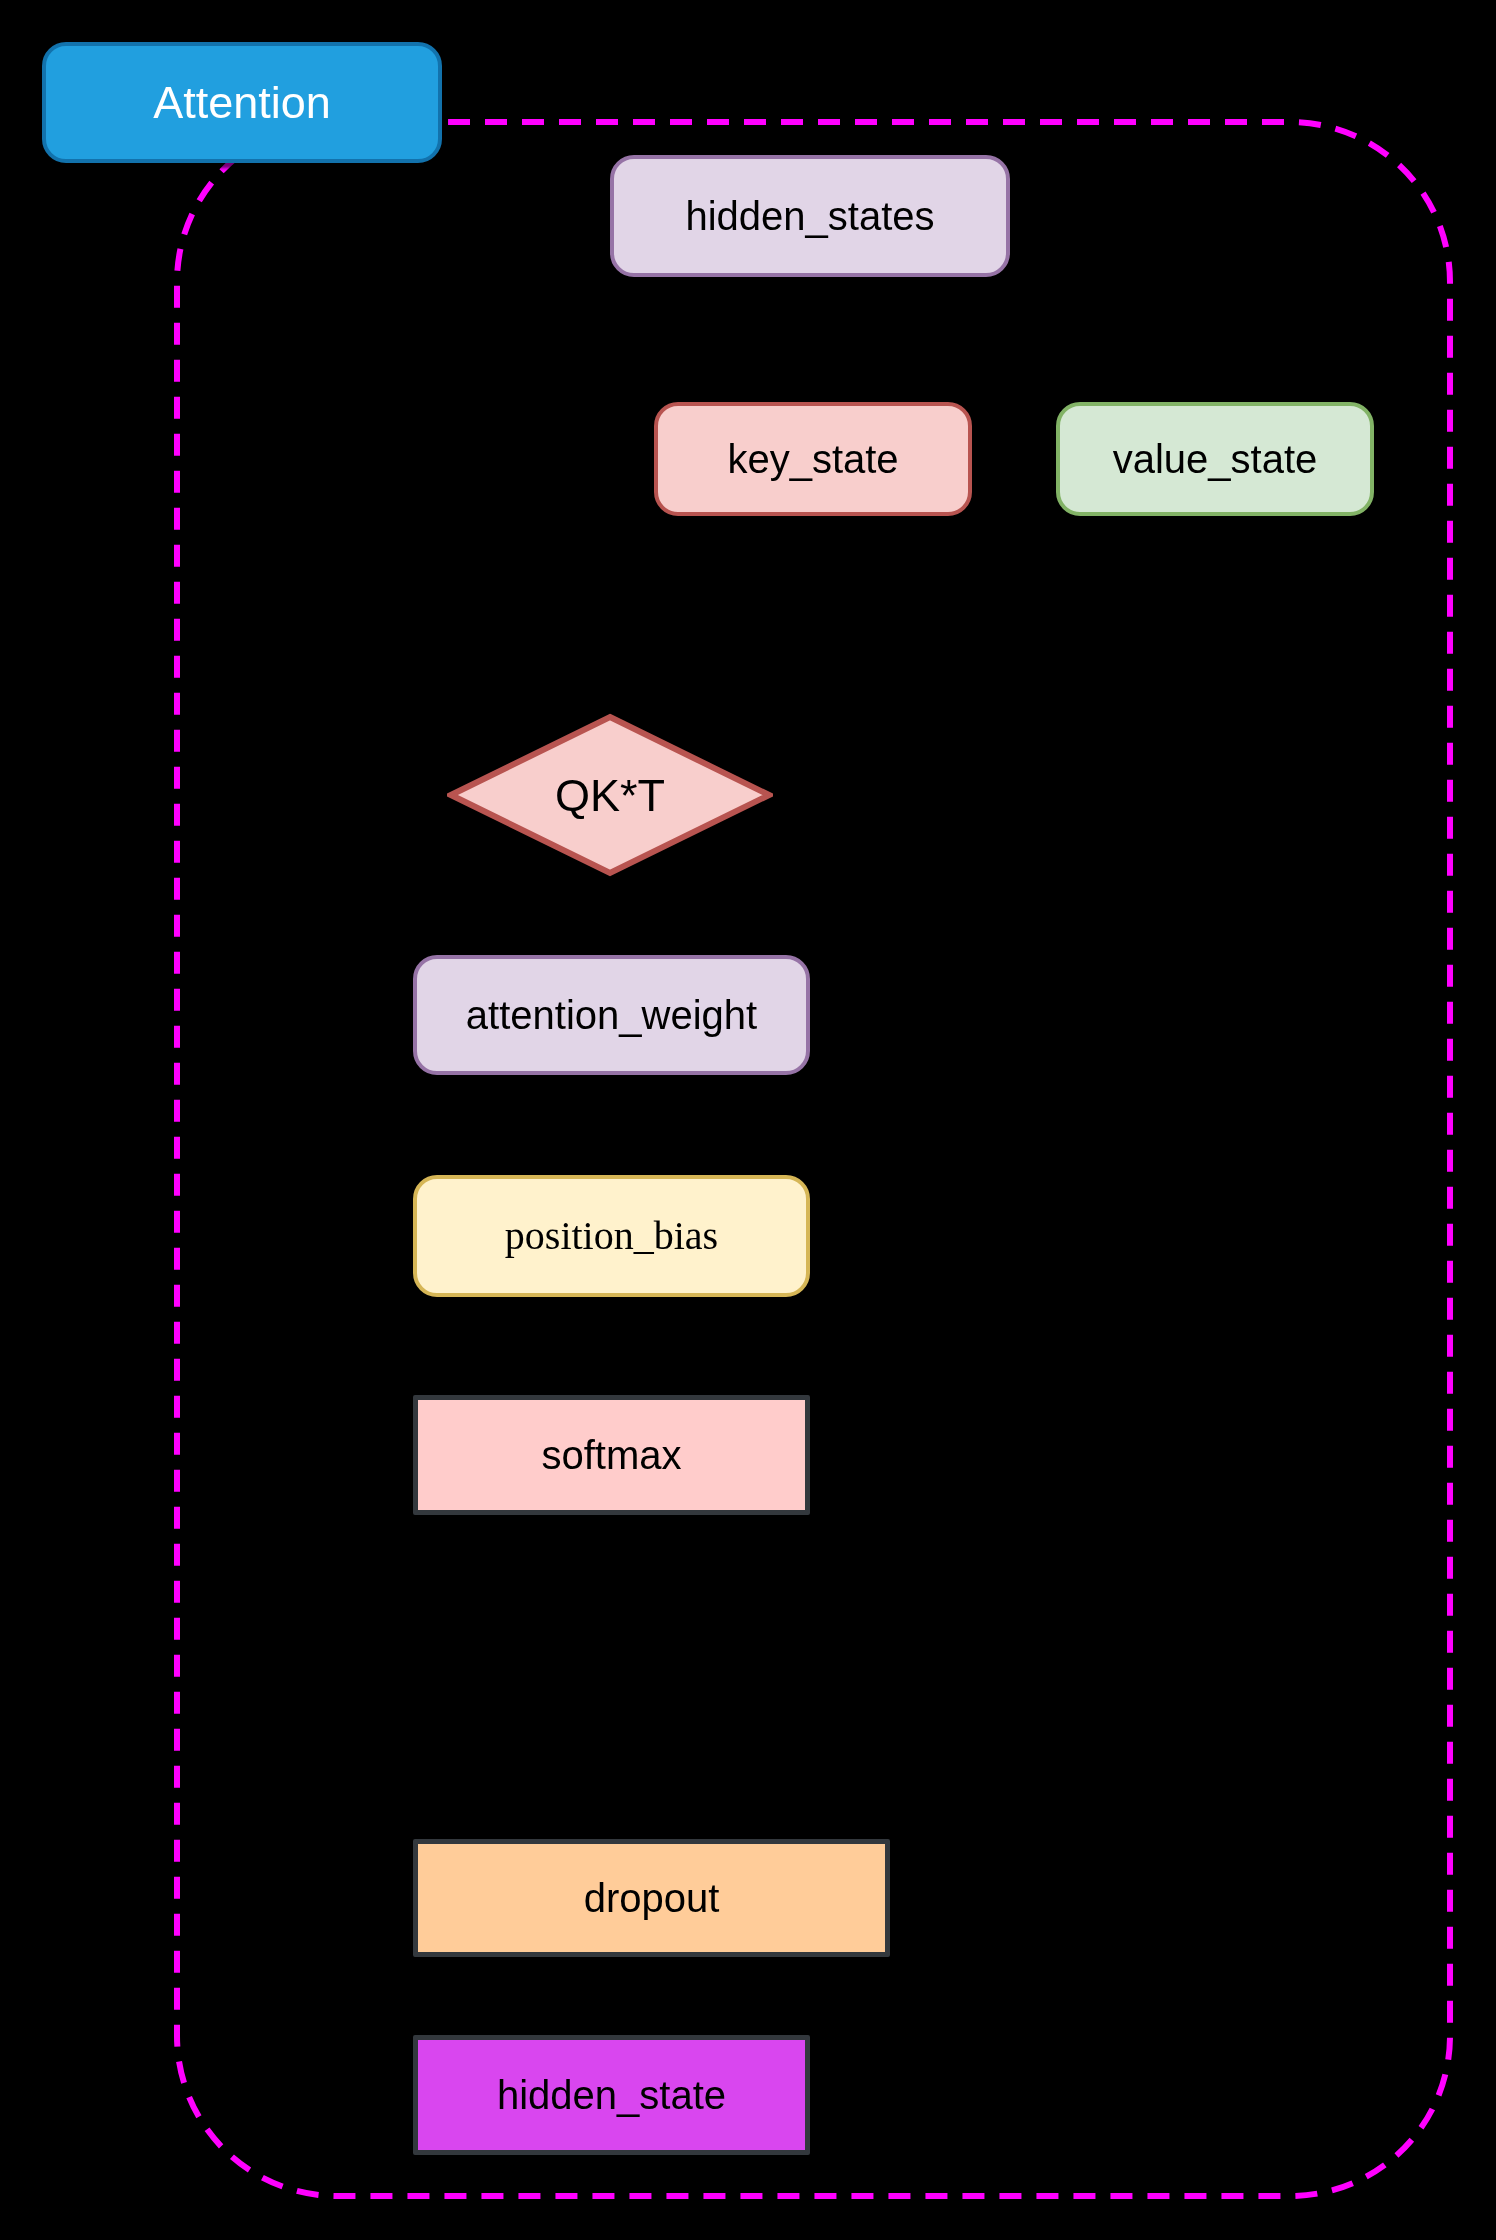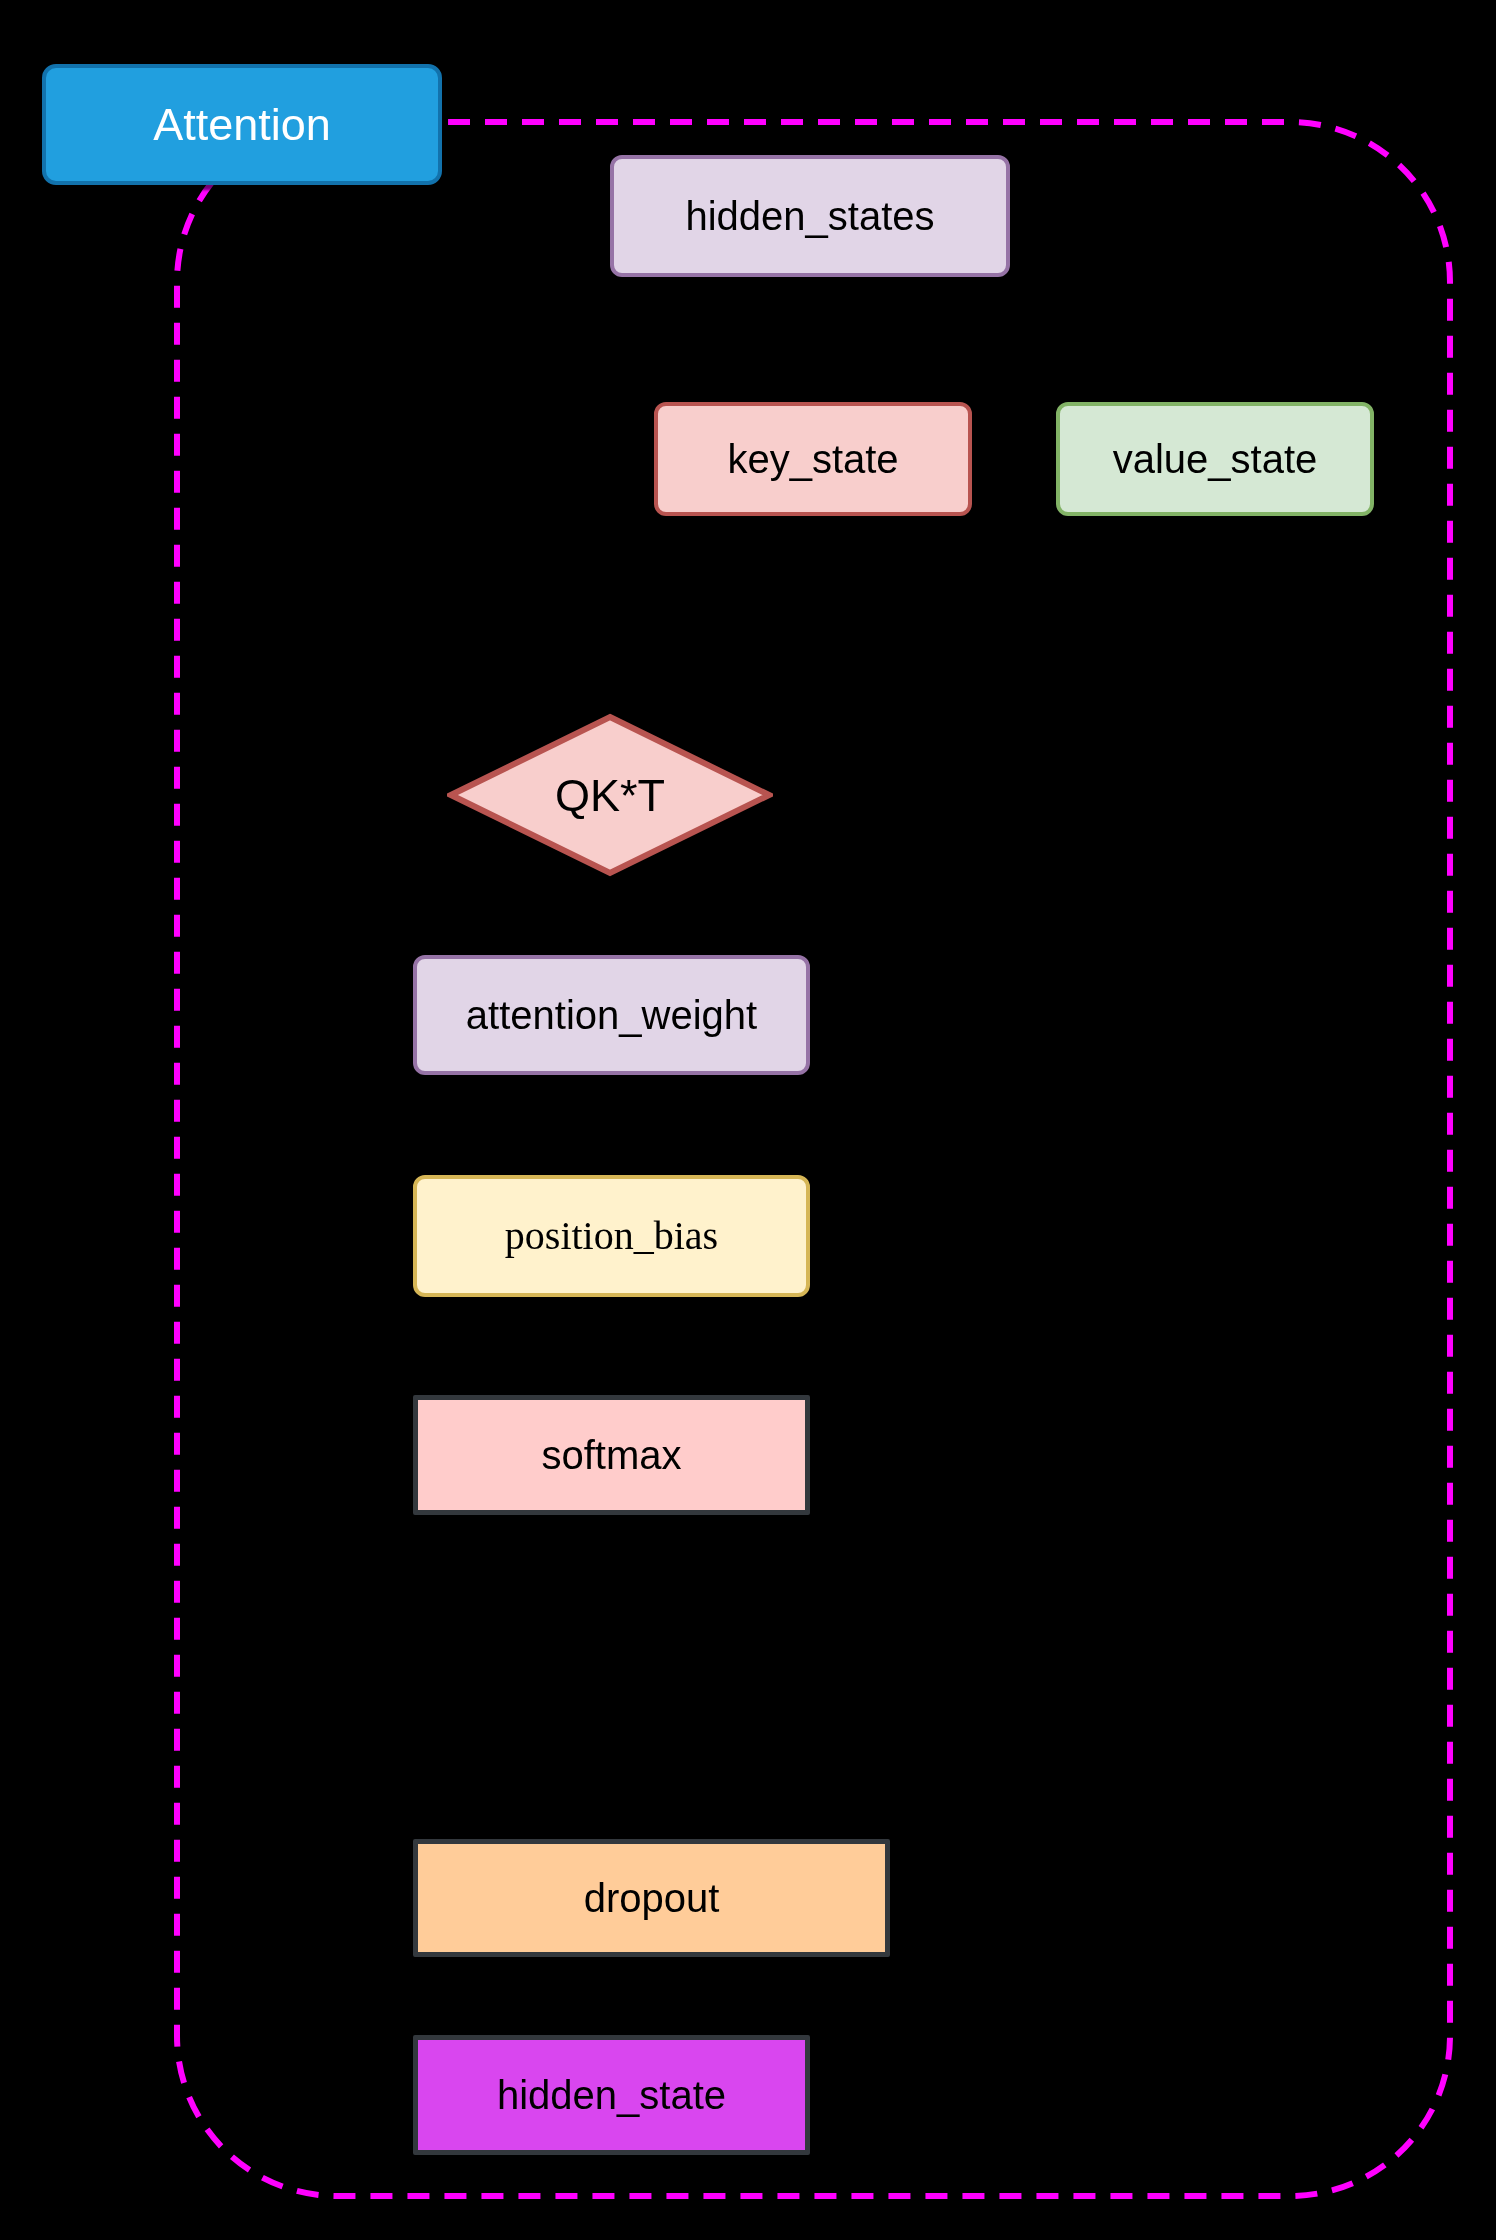--- a/index.html
+++ b/index.html
@@ -23,21 +23,21 @@
     height: 2240px;
   }
   .node {
     position: absolute;
     box-sizing: border-box;
     display: flex;
     align-items: center;
     justify-content: center;
     border-style: solid;
     border-width: 4px;
-    border-radius: 12px;
+    border-radius: 24px;
     box-shadow: 5px 5px 3px rgba(0,0,0,0.55);
   }
   .node .label {
     color: #000000;
     font-size: 40px;
     line-height: 1;
     white-space: nowrap;
   }
   .dark-border {
     border-width: 5px;
@@ -45,27 +45,26 @@
   }
   
   #attention-tab {
     position: absolute;
     left: 42px;
     top: 42px;
     width: 400px;
     height: 121px;
     box-sizing: border-box;
     border: 4px solid;
-    border-radius: 14px;
+    border-radius: 24px;
     display: flex;
     align-items: center;
     justify-content: center;
     z-index: 3;
     box-shadow: 5px 5px 3px rgba(0,0,0,0.55);
-    margin-top: 22px;
   }
   #attention-tab .label {
     font-size: 45px;
     line-height: 1;
   }
   
   #n-hidden-states    { left: 610px;  top: 155px;  width: 400px; height: 122px; }
   #n-query-state      { left: 254px;  top: 402px;  width: 320px; height: 114px; }
   #n-key-state        { left: 654px;  top: 402px;  width: 318px; height: 114px; }
   #n-value-state      { left: 1056px; top: 402px;  width: 318px; height: 114px; }

